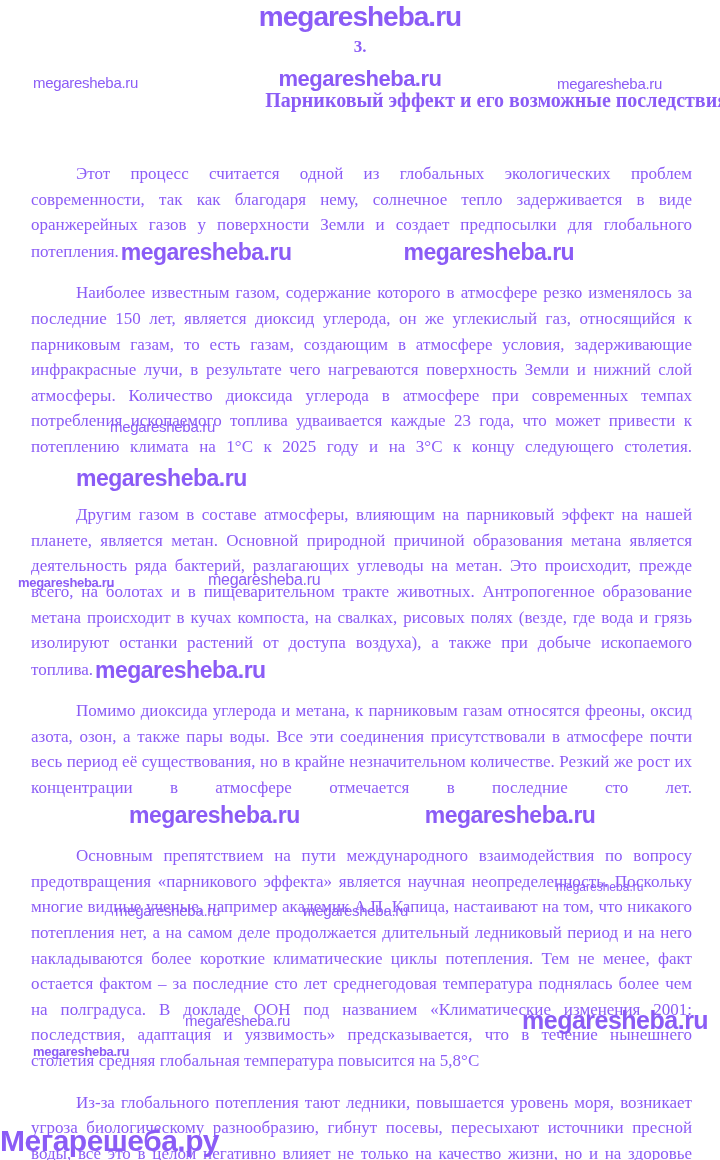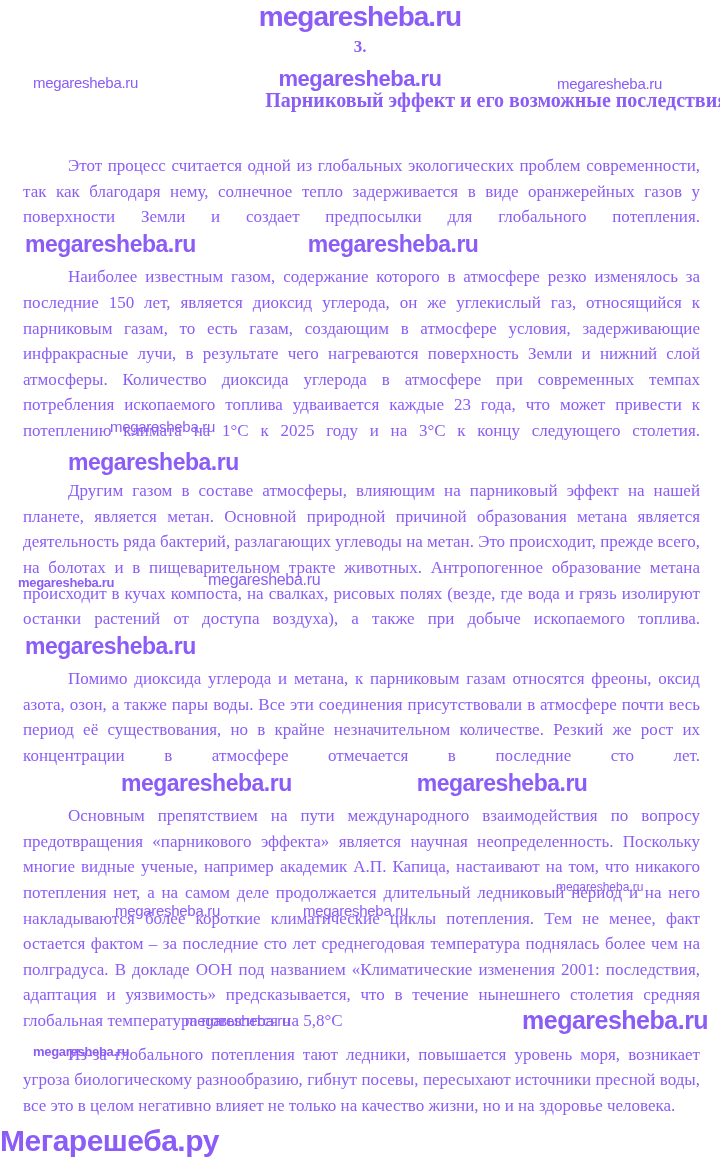--- a/index.html
+++ b/index.html
@@ -40,21 +40,21 @@
   }
   .doc-title {
     position: absolute; top: 89px; left: 0; width: 100%;
     text-align: right; font-weight: 700; font-size: 20px; padding-left: 8px;
   }
   
   .body-text {
     position: absolute; top: 145px; left: 15px; width: 693px;
   }
   .para {
-    margin: 8px;
+    margin: 16px;
     font-size: 17px;
     line-height: 25.6px;
     text-align: justify;
     text-indent: 45px;
   }
   .para-gap { margin-top: 8px; }
   .wm-inline-bold {
     display: inline-block; text-indent: 0; position: relative; top: 3px;
     font-family: "Liberation Sans", "DejaVu Sans", sans-serif;
     font-weight: 700; font-size: 23px; line-height: 1;

